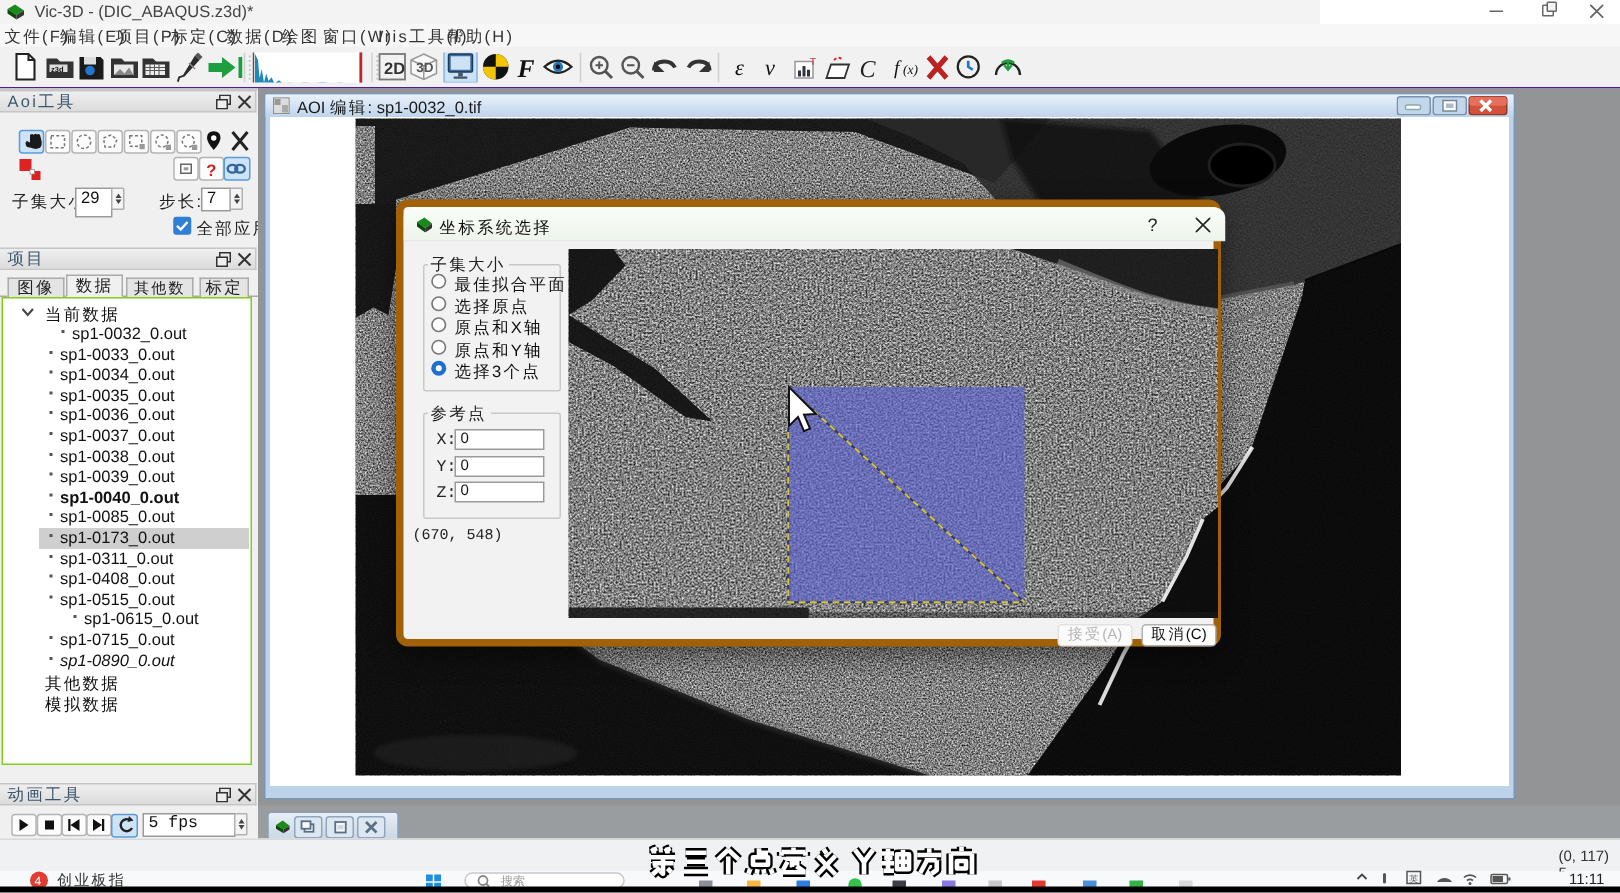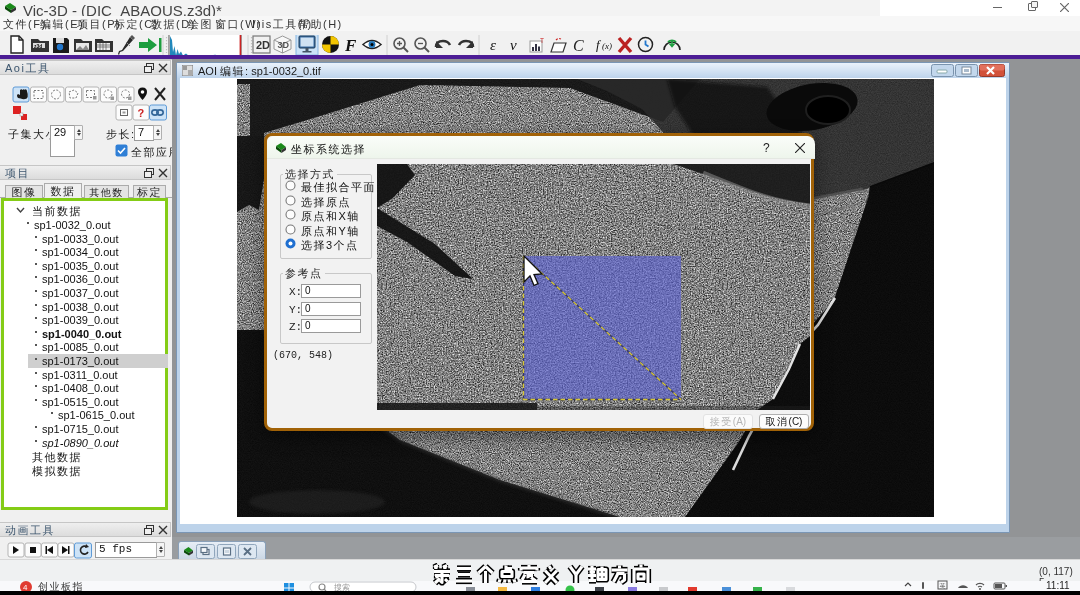--- a/index.html
+++ b/index.html
@@ -1,19 +1,19 @@
 <!DOCTYPE html>
 <html><head><meta charset="utf-8"><style>
 html,body{margin:0;padding:0;width:1080px;height:595px;overflow:hidden;font-family:"Liberation Sans",sans-serif;background:#fff}
 *{box-sizing:border-box}
 .ab{position:absolute}
 .cj{letter-spacing:1.5px}
-#titlebar{left:0;top:0;width:880px;height:16px;background:#f3f3f3;font-size:15px;color:#444}
+#titlebar{left:0;top:0;width:880px;height:16px;background:#f3f3f3;font-size:11px;color:#444}
 #menubar{left:0;top:16px;width:1080px;height:15px;background:#f7f7f7;font-size:11px;color:#333}
-#toolbar{left:0;top:31px;width:1080px;height:28px;background:#f1f1f1;border-bottom:4px solid #4c1d95}
+#toolbar{left:0;top:31px;width:1080px;height:28px;background:#f1f1f1;border-bottom:1px solid #4c1d95}
 #dock{left:0;top:59px;width:172px;height:500px;background:#f0f0f0}
 .phead{width:171px;height:15px;background:linear-gradient(#efefef,#dcdcdc);border:1px solid #c6c6c6;border-left:none;font-size:11px;color:#3d566e;line-height:14px;padding-left:5px}
 .pbtn{position:absolute;top:2px;width:10px;height:10px;color:#333;font-size:9px;line-height:10px;text-align:center}
 #mdi{left:172px;top:59px;width:908px;height:500px;background:#929496}
 #status{left:0;top:559px;width:1080px;height:22px;background:#eff1f2;border-top:1px solid #d8d8d8;font-size:11px;color:#333}
 #taskbar{left:0;top:581px;width:1080px;height:10px;background:#f8f9fb}
 #blackstrip{left:0;top:591px;width:1080px;height:4px;background:#000}
 .spin{position:absolute;width:9px;height:15px;background:#f5f5f5;border:1px solid #b0b0b0;border-radius:1px}
 .spin:before{content:"";position:absolute;left:2px;top:3px;border-left:2.5px solid transparent;border-right:2.5px solid transparent;border-bottom:3px solid #444}
 .spin:after{content:"";position:absolute;left:2px;bottom:3px;border-left:2.5px solid transparent;border-right:2.5px solid transparent;border-top:3px solid #444}
@@ -240,21 +240,21 @@
  <rect x="120.5" y="24.5" width="7" height="6" fill="none" stroke="#666"></rect>
     <rect x="122.5" y="26.5" width="3" height="2" fill="#999"></rect>
 
  <text x="137.5" y="32" font-size="11" font-weight="bold" fill="#cc2222">?</text>
 
  <ellipse cx="155" cy="27.5" rx="3.2" ry="2.6" fill="none" stroke="#336699" stroke-width="1.6"></ellipse>
     <ellipse cx="160" cy="27.5" rx="3.2" ry="2.6" fill="none" stroke="#336699" stroke-width="1.6"></ellipse>
 </svg>
 
 <div class="ab cj" style="left:8px;top:127px;font-size:11px;color:#222">子集大小:</div>
-<div class="inp" style="left:50px;top:125px;width:25px;height:32px">29</div>
+<div class="inp" style="left:50px;top:125px;width:25px;height:20px">29</div>
 <div class="spin" style="left:74px;top:125px"></div>
 <div class="ab cj" style="left:106px;top:127px;font-size:11px;color:#222">步长:</div>
 <div class="inp" style="left:134px;top:125px;width:20px;height:16px">7</div>
 <div class="spin" style="left:153px;top:125px"></div>
 
 <svg class="ab" style="left:115px;top:144px" width="13" height="13">
     <rect x="0.5" y="0.5" width="12" height="12" rx="2" fill="#2f7fd6"></rect>
     <path d="M3,6.5 l2.5,2.5 4.5,-5" fill="none" stroke="#fff" stroke-width="1.6"></path>
   </svg>
 <div class="ab cj" style="left:131px;top:145px;font-size:11px;color:#222">全部应用</div>
@@ -268,26 +268,26 @@
     </svg></div>
 
 <div class="ab" style="left:0;top:183px;width:172px;height:15px;font-size:11px;color:#222">
  <div class="ab" style="left:0;top:14px;width:172px;height:1px;background:#ababab"></div>
  <div class="ab cj" style="left:5px;top:2px;width:38px;height:13px;background:#e4e4e4;border:1px solid #ababab;border-bottom:none;text-align:center;line-height:13px">图像</div>
  <div class="ab cj" style="left:44px;top:0px;width:38px;height:15px;background:#f0f0f0;border:1px solid #ababab;border-bottom:1px solid #f0f0f0;text-align:center;line-height:14px">数据</div>
  <div class="ab cj" style="left:84px;top:2px;width:45px;height:13px;background:#e4e4e4;border:1px solid #ababab;border-bottom:none;text-align:center;line-height:13px;font-size:10px">其他数据</div>
  <div class="ab cj" style="left:133px;top:2px;width:33px;height:13px;background:#e4e4e4;border:1px solid #ababab;border-bottom:none;text-align:center;line-height:13px">标定</div>
 </div>
 
-<div class="ab" style="left:1px;top:198px;width:167px;height:312px;background:#fff;border:3px solid #84cc16;font-size:11px;color:#111">
+<div class="ab" style="left:1px;top:198px;width:167px;height:312px;background:#fff;border:1px solid #84cc16;font-size:11px;color:#111">
  <svg class="ab" style="left:12px;top:6px" width="9" height="7">
       <path d="M1,1 l3.5,4 3.5,-4" fill="none" stroke="#444" stroke-width="1.4"></path>
     </svg>
  <span class="ab cj" style="left:28px;top:3px">当前数据</span>
- <div class="ab" style="left:16px;top:17px;width:136px;height:14px;">
+ <div class="ab" style="left:32px;top:17px;width:136px;height:14px;">
       <span style="position:absolute;left:7px;top:4px;width:2px;height:2px;background:#555"></span>
       <span style="position:absolute;left:14px;top:1px">sp1-0032_0.out</span>
     </div>
  <div class="ab" style="left:24px;top:31px;width:136px;height:14px;">
       <span style="position:absolute;left:7px;top:4px;width:2px;height:2px;background:#555"></span>
       <span style="position:absolute;left:14px;top:1px">sp1-0033_0.out</span>
     </div>
  <div class="ab" style="left:24px;top:44px;width:136px;height:14px;">
       <span style="position:absolute;left:7px;top:4px;width:2px;height:2px;background:#555"></span>
       <span style="position:absolute;left:14px;top:1px">sp1-0034_0.out</span>
@@ -453,35 +453,35 @@
   <g fill="none" stroke="#5a6f84" stroke-width="1.2">
    <rect x="7" y="5.5" width="6" height="5" fill="#f5f8fb"></rect>
         <rect x="5" y="3.5" width="6" height="5" fill="#f5f8fb"></rect>
    <rect x="27.5" y="4" width="7" height="7" fill="#f5f8fb"></rect>
         <rect x="29" y="6" width="4" height="3" fill="#cdd8e2" stroke="none"></rect>
    <path d="M48,4 l7,7 M55,4 l-7,7" stroke-width="1.8"></path>
   </g>
  </svg>
 </div>
 
-<div class="ab" style="left:264px;top:133px;width:550px;height:298px;background:#f2f2f2;border:3px solid #a16207;border-radius:8px;box-shadow:0 6px 18px rgba(0,0,0,0.45)">
+<div class="ab" style="left:264px;top:133px;width:550px;height:298px;background:#f2f2f2;border:5px solid #a16207;border-radius:8px;box-shadow:0 6px 18px rgba(0,0,0,0.45)">
  <div class="ab" style="left:0;top:0;width:548px;height:23px;background:linear-gradient(#fafdf9,#eef5ec);border-radius:8px 8px 0 0;border-bottom:1px solid #e4e8e2"></div>
  <svg class="ab" style="left:8px;top:6px" width="12" height="11">
       <polygon points="1,4 6,1 11,5 6.5,8" fill="#1a8a1a"></polygon>
       <polygon points="1,4 6.5,8 6.5,11 1,7" fill="#0a4a0a"></polygon>
       <polygon points="6.5,8 11,5 11,8 6.5,11" fill="#333"></polygon>
     </svg>
  <span class="ab cj" style="left:24px;top:6px;font-size:11px;color:#111">坐标系统选择</span>
  <span class="ab" style="left:496px;top:5px;font-size:12px;color:#222">?</span>
  <svg class="ab" style="left:528px;top:7px" width="10" height="10">
       <path d="M0,0 L10,10 M10,0 L0,10" stroke="#222" stroke-width="1.1"></path>
     </svg>
 
  <fieldset class="ab" style="left:13px;top:31px;width:92px;height:92px;border:1px solid #c8c8c8;border-radius:2px;margin:0;padding:0">
-  <legend class="cj" style="font-size:11px;color:#222;margin-left:2px;padding:0 2px">选择方式</legend>
+  <legend class="cj" style="font-size:11px;color:#222;margin-left:2px;padding:0 2px">子集大小</legend>
  </fieldset>
  <svg class="ab" style="left:18px;top:44px" width="11" height="11">
       <circle cx="5.5" cy="5.5" r="4.5" fill="#fdfdfd" stroke="#777" stroke-width="1.1"></circle>
     </svg>
     <span class="ab cj" style="left:34px;top:44px;font-size:11px;color:#111">最佳拟合平面</span>
  <svg class="ab" style="left:18px;top:58.5px" width="11" height="11">
       <circle cx="5.5" cy="5.5" r="4.5" fill="#fdfdfd" stroke="#777" stroke-width="1.1"></circle>
     </svg>
     <span class="ab cj" style="left:34px;top:58.5px;font-size:11px;color:#111">选择原点</span>
  <svg class="ab" style="left:18px;top:73.0px" width="11" height="11">

